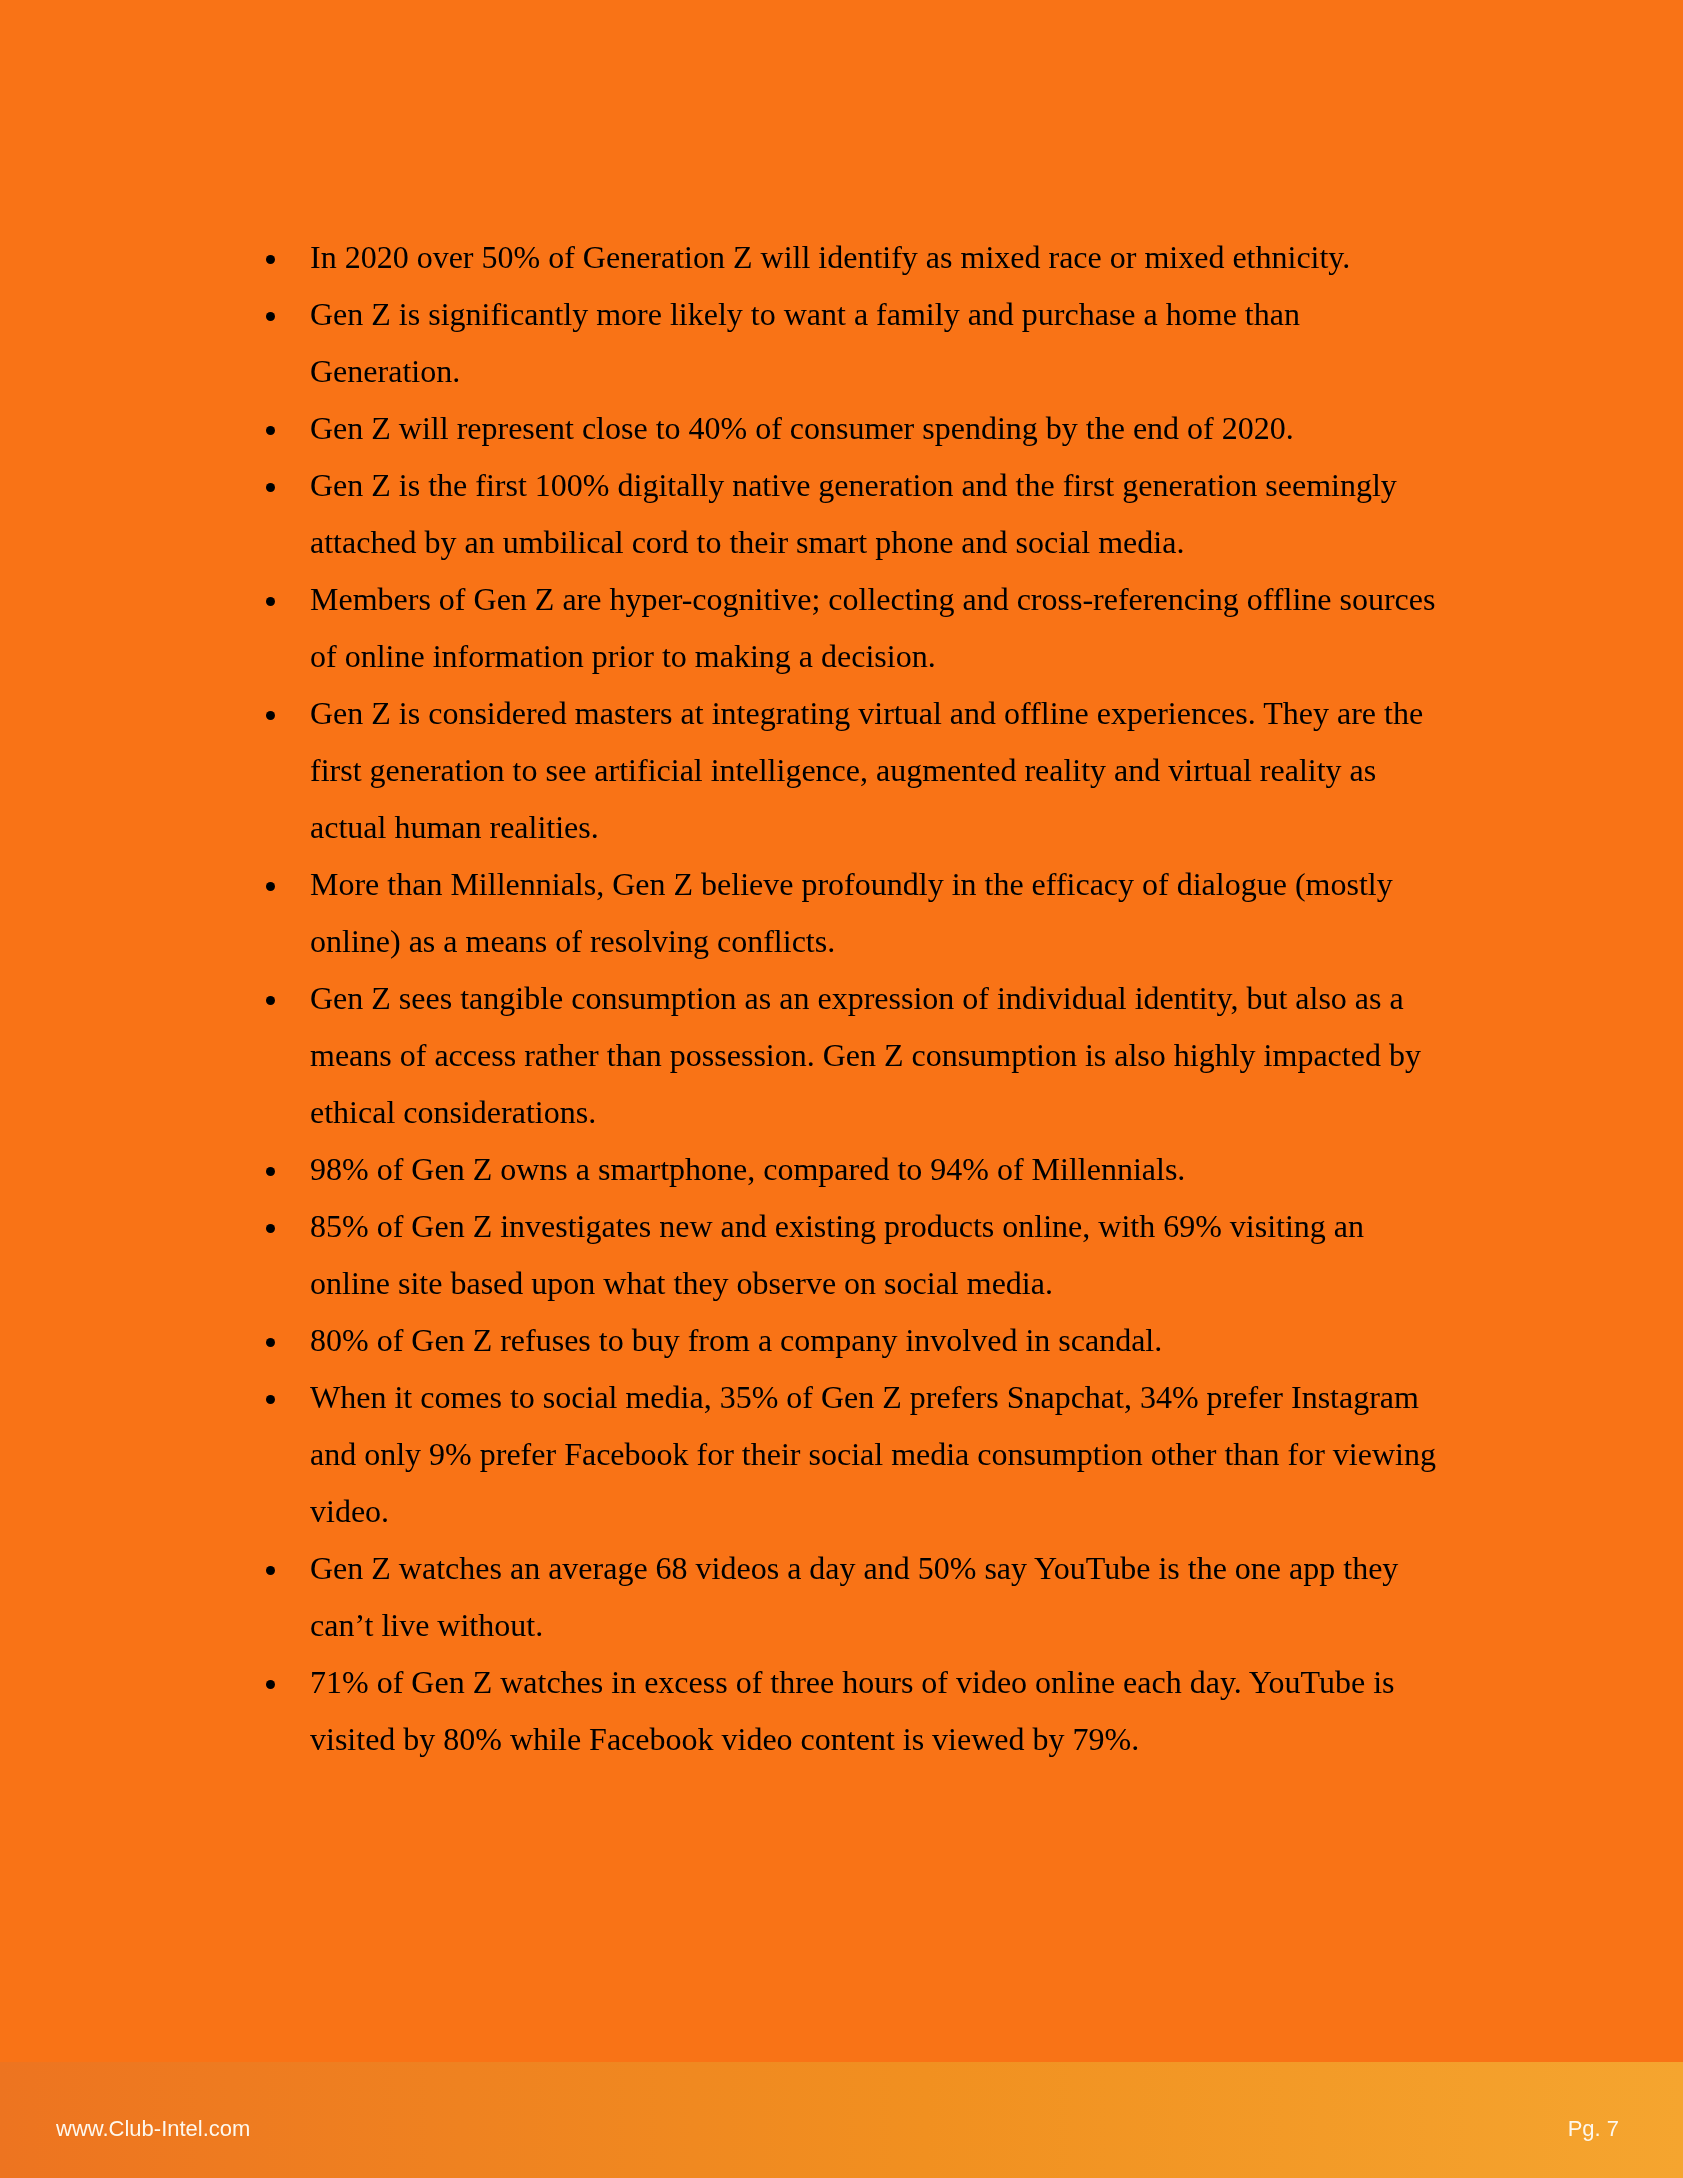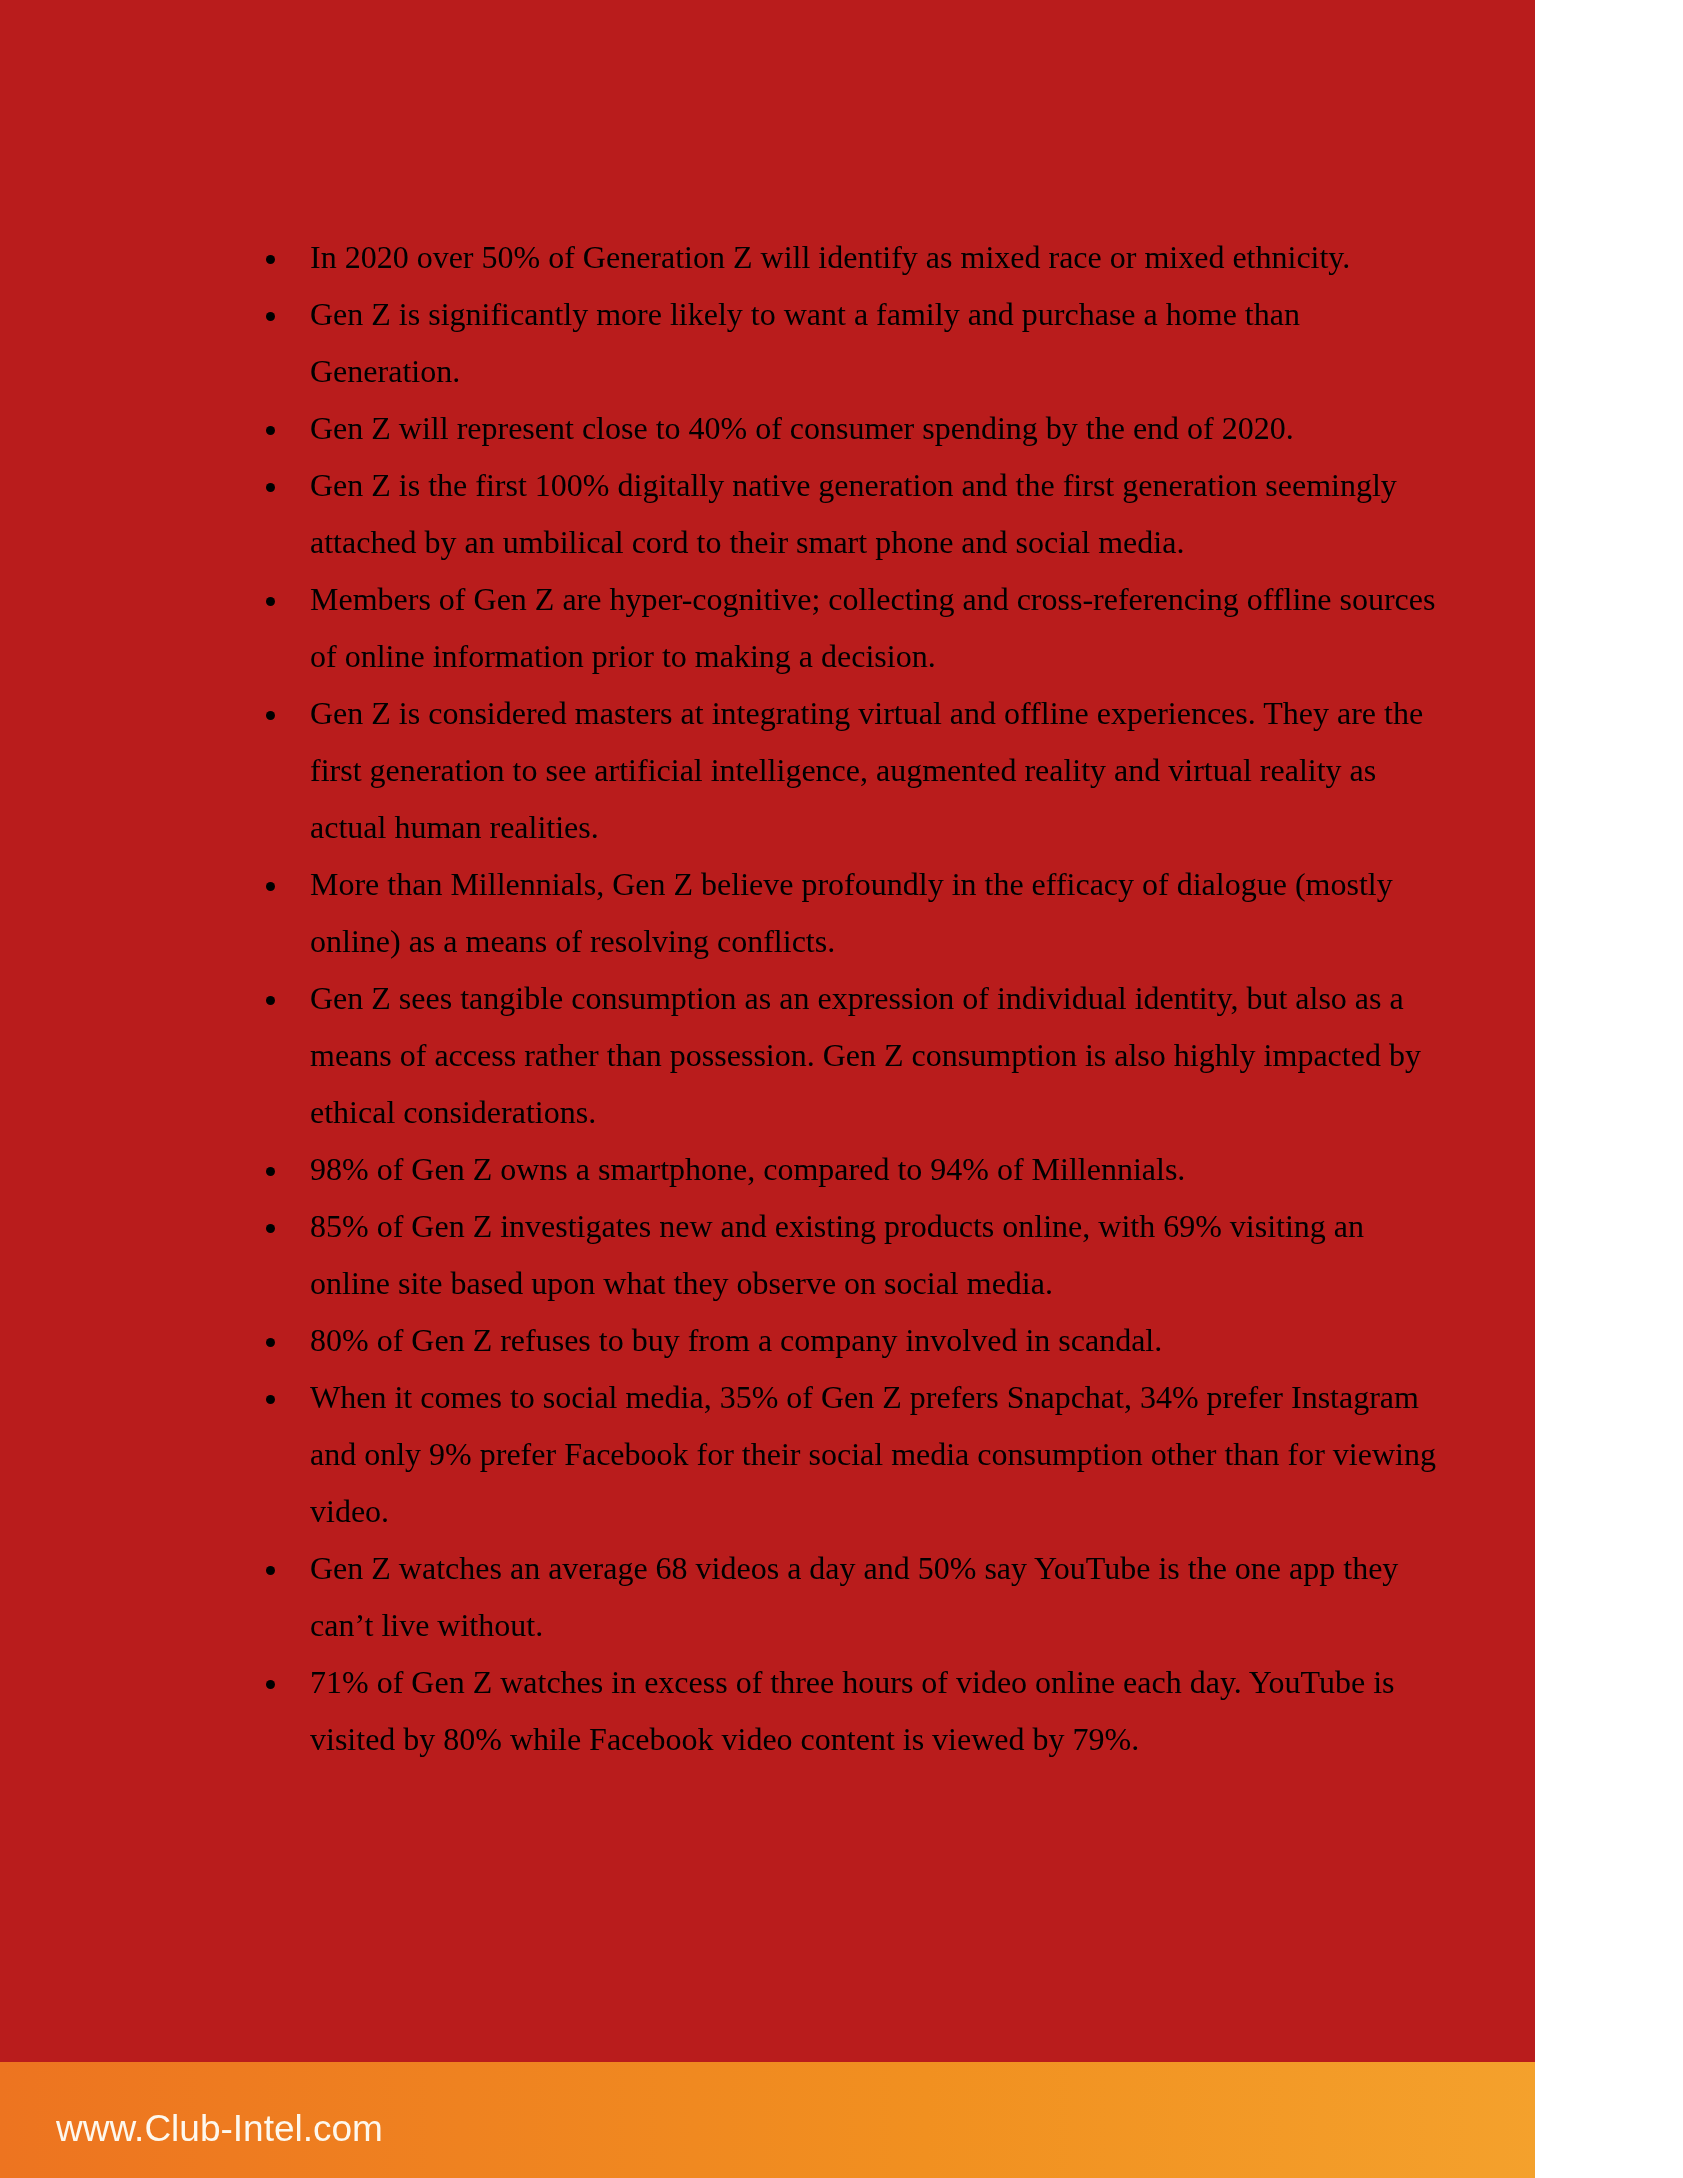--- a/index.html
+++ b/index.html
@@ -2,23 +2,23 @@
 <html><head>
 <meta charset="utf-8">
 <style>
   html, body {
     margin: 0;
     padding: 0;
     background: #ffffff;
   }
   .page {
     position: relative;
-    width: 1535px;
+    width: 1683px;
     height: 2178px;
-    background: #b91c1c;
+    background: #f97316;
     overflow: hidden;
     font-family: "Liberation Serif", serif;
     color: #000000;
   }
   .bullet-list {
     position: absolute;
     left: 265px;
     top: 229px;
     width: 1178px;
     margin: 0;
@@ -53,23 +53,23 @@
     position: absolute;
     left: 0;
     bottom: 0;
     width: 1683px;
     height: 116px;
     background: linear-gradient(90deg, #ED7420 0%, #F19020 55%, #F5A52F 100%);
     display: flex;
     justify-content: space-between;
     align-items: center;
     box-sizing: border-box;
-    padding: 18px 46px 0 56px;
+    padding: 18px 64px 0 56px;
     font-family: "Liberation Sans", sans-serif;
-    font-size: 37px;
+    font-size: 22px;
     color: #FDF8EE;
   }
 </style>
 </head>
 <body>
 
 <div class="page">
 
   <ul class="bullet-list">
     <li>

